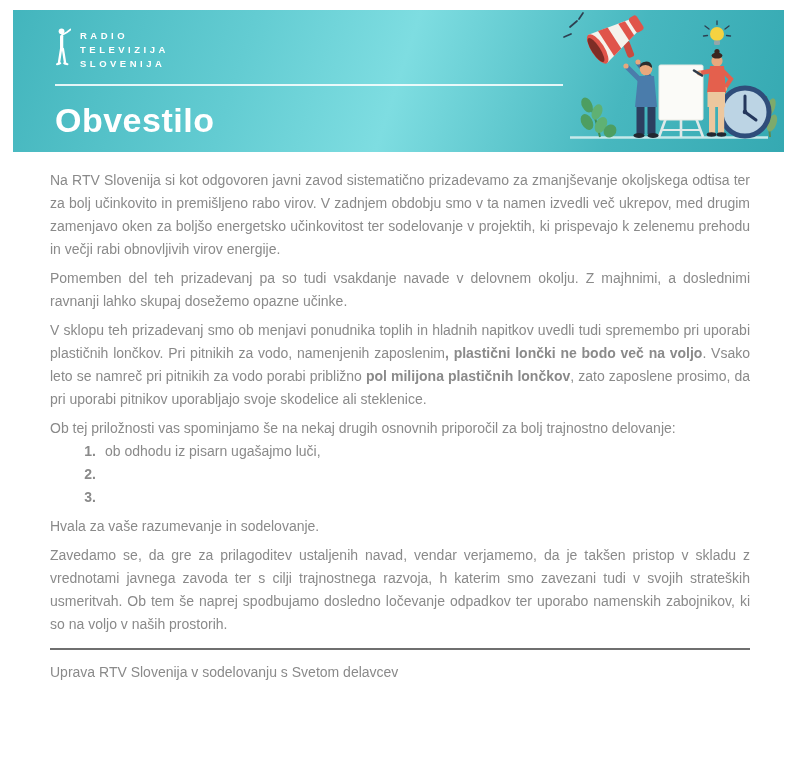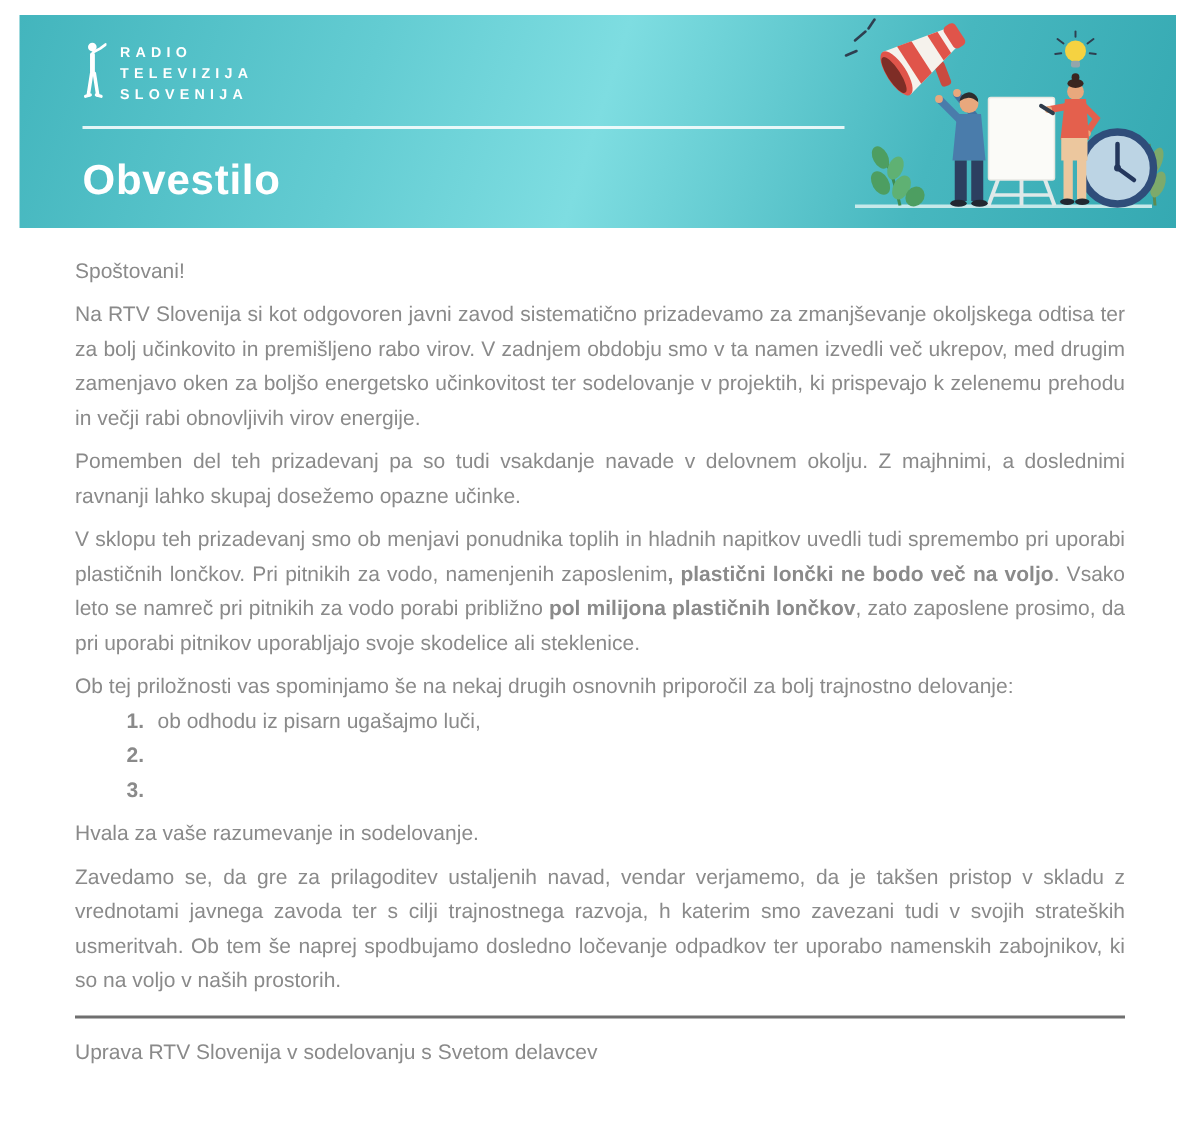--- a/index.html
+++ b/index.html
@@ -9,21 +9,21 @@
   }
   
   .header{
     position:absolute;left:13px;top:10px;width:771px;height:142px;
     background:linear-gradient(108deg,#43b5bd 0%,#63ccd2 30%,#7edde1 50%,#47b7bf 78%,#35a9b2 100%);
   }
   .logo{position:absolute;left:40px;top:16px;display:flex;align-items:flex-start;gap:9px;}
   .logo-figure{width:18px;height:44px;}
   .logo-text{color:#ffffff;font-weight:bold;font-size:9.5px;letter-spacing:3.5px;line-height:14px;padding-top:3px;}
   .header-line{position:absolute;left:42px;top:74px;width:508px;height:2px;background:rgba(255,255,255,.85);}
-  .header-title{position:absolute;left:42px;top:88px;color:#ffffff;font-size:28px;font-weight:bold;letter-spacing:.5px;line-height:44px;}
+  .header-title{position:absolute;left:42px;top:88px;color:#ffffff;font-size:34px;font-weight:bold;letter-spacing:.5px;line-height:44px;}
   .illustration{position:absolute;right:0;top:0;width:230px;height:142px;}
   
   .content{
     position:absolute;left:50px;top:163px;width:700px;
     color:#8a8a8a;font-size:14px;line-height:23px;text-align:justify;
   }
   .content p{margin:6px 0;}
   .content .bold{font-weight:bold;}
   .olist{margin:0;}
   .list-row{display:flex;line-height:23px;}
@@ -149,21 +149,20 @@
           <line x1="175" y1="16" x2="171" y2="19"></line>
           <line x1="149.5" y1="26" x2="153.5" y2="25.5"></line>
           <line x1="176.5" y1="26" x2="172.5" y2="25.5"></line>
         </g>
       </g>
     </svg>
   </div>
 
   <div class="content">
 
-    <p>Spoštovani!</p>
 
     <p>Na RTV Slovenija si kot odgovoren javni zavod sistematično prizadevamo za zmanjševanje okoljskega odtisa ter za bolj učinkovito in premišljeno rabo virov. V zadnjem obdobju smo v ta namen izvedli več ukrepov, med drugim zamenjavo oken za boljšo energetsko učinkovitost ter sodelovanje v projektih, ki prispevajo k zelenemu prehodu in večji rabi obnovljivih virov energije.</p>
 
     <p>Pomemben del teh prizadevanj pa so tudi vsakdanje navade v delovnem okolju. Z majhnimi, a doslednimi ravnanji lahko skupaj dosežemo opazne učinke.</p>
 
     <p><span>V sklopu teh prizadevanj smo ob menjavi ponudnika toplih in hladnih napitkov uvedli tudi spremembo pri uporabi plastičnih lončkov. Pri pitnikih za vodo, namenjenih zaposlenim</span><span class="bold">, plastični lončki ne bodo več na voljo</span><span>. Vsako leto se namreč pri pitnikih za vodo porabi približno </span><span class="bold">pol milijona plastičnih lončkov</span><span>, zato zaposlene prosimo, da pri uporabi pitnikov uporabljajo svoje skodelice ali steklenice.</span></p>
 
 
     <p class="olist">
       <span>Ob tej priložnosti vas spominjamo še na nekaj drugih osnovnih priporočil za bolj trajnostno delovanje:</span>

